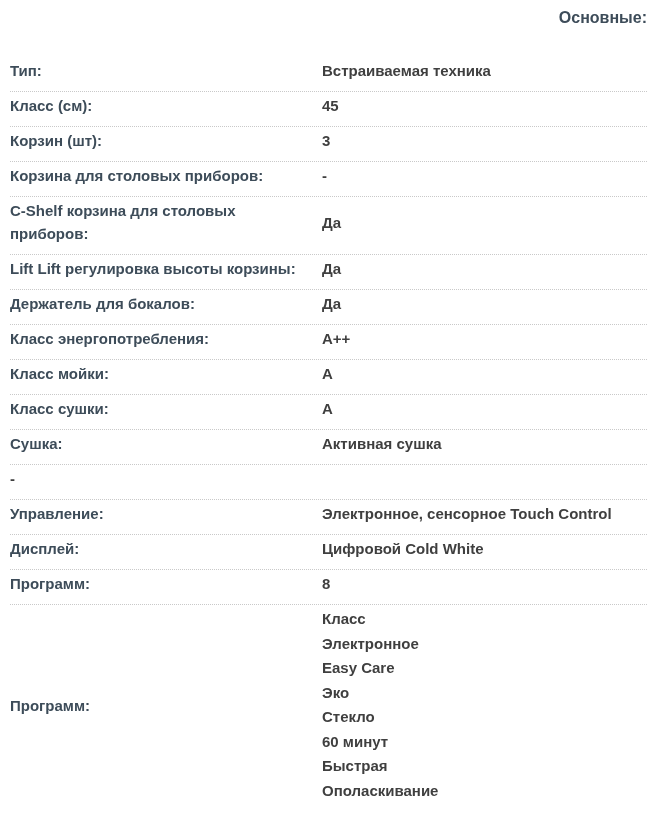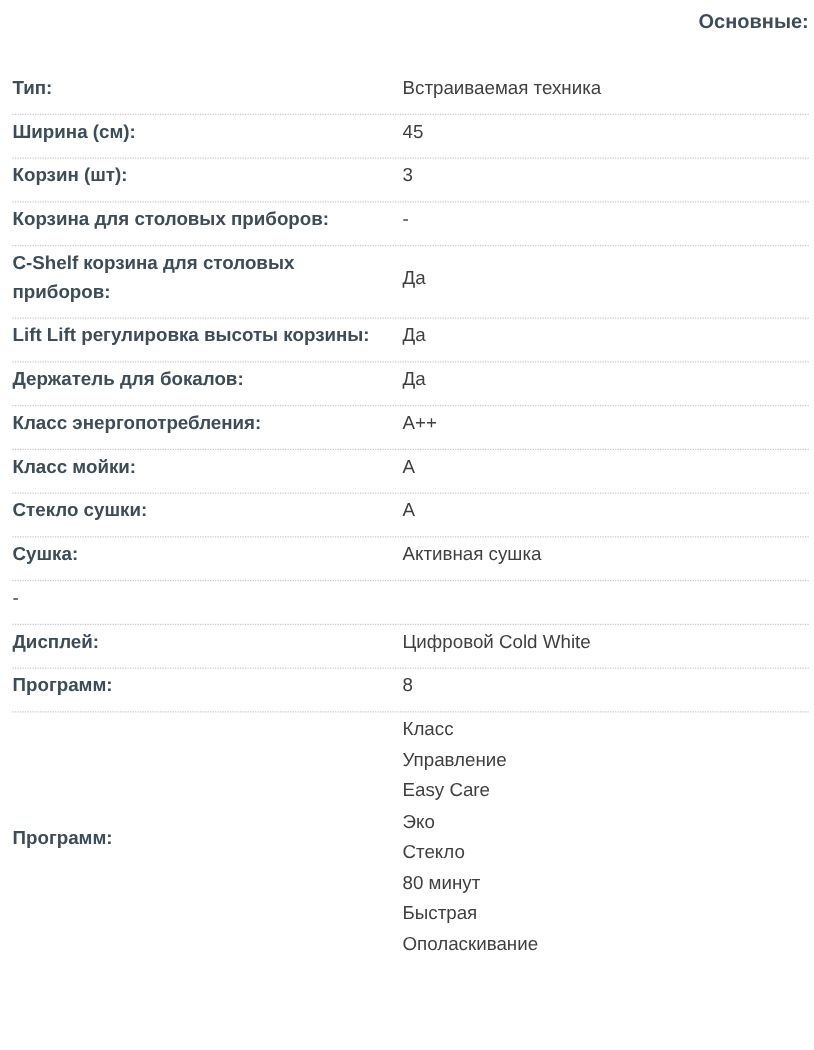--- a/index.html
+++ b/index.html
@@ -38,40 +38,40 @@
     flex: 0 0 312px;
     width: 312px;
     padding-right: 18px;
     font-weight: 700;
     line-height: 23px;
     color: var(--label-color, #3d4c59);
   }
   .spec-value {
     flex: 1;
     color: var(--value-color, #3f3f3f);
-    font-weight: 400;
+    font-weight: 700;
   }
   .value-line { line-height: 23px; }
   .spec-value.multi .value-line { line-height: 24.5px; }
 </style>
 </head>
 <body style="--bg: #ffffff; --label-color: #3d4c59; --value-color: #3f3f3f; --divider-color: #c9c9c9;">
 
 <div class="page">
   <h2 class="section-title">Основные:</h2>
 
   <div class="spec-table">
       <div class="spec-row">
     <div class="spec-label">Тип:</div>
     <div class="spec-value">
           <div class="value-line">Встраиваемая техника</div>
         </div>
   </div>
       <div class="spec-row">
-    <div class="spec-label">Ширина (см):</div>
+    <div class="spec-label">Класс (см):</div>
     <div class="spec-value">
           <div class="value-line">45</div>
         </div>
   </div>
       <div class="spec-row">
     <div class="spec-label">Корзин (шт):</div>
     <div class="spec-value">
           <div class="value-line">3</div>
         </div>
   </div>
@@ -105,55 +105,61 @@
           <div class="value-line">А++</div>
         </div>
   </div>
       <div class="spec-row">
     <div class="spec-label">Класс мойки:</div>
     <div class="spec-value">
           <div class="value-line">А</div>
         </div>
   </div>
       <div class="spec-row">
-    <div class="spec-label">Стекло сушки:</div>
+    <div class="spec-label">Класс сушки:</div>
     <div class="spec-value">
           <div class="value-line">А</div>
         </div>
   </div>
       <div class="spec-row">
     <div class="spec-label">Сушка:</div>
     <div class="spec-value">
           <div class="value-line">Активная сушка</div>
         </div>
   </div>
       <div class="spec-row">
     <div class="spec-value">
           <div class="value-line">-</div>
+        </div>
+  </div>
+      <div class="spec-row">
+    <div class="spec-label">Управление:</div>
+    <div class="spec-value">
+          <div class="value-line">Электронное, сенсорное Touch Control</div>
         </div>
   </div>
       <div class="spec-row">
     <div class="spec-label">Дисплей:</div>
     <div class="spec-value">
           <div class="value-line">Цифровой Cold White</div>
         </div>
   </div>
       <div class="spec-row">
     <div class="spec-label">Программ:</div>
     <div class="spec-value">
           <div class="value-line">8</div>
         </div>
   </div>
       <div class="spec-row">
     <div class="spec-label">Программ:</div>
     <div class="spec-value multi">
           <div class="value-line">Класс</div>
-          <div class="value-line">Управление</div>
+          <div class="value-line">Электронное</div>
           <div class="value-line">Easy Care</div>
           <div class="value-line">Эко</div>
           <div class="value-line">Стекло</div>
-          <div class="value-line">80 минут</div>
+          <div class="value-line">60 минут</div>
           <div class="value-line">Быстрая</div>
           <div class="value-line">Ополаскивание</div>
         </div>
   </div>
     </div>
 </div>
 
 </body></html>

